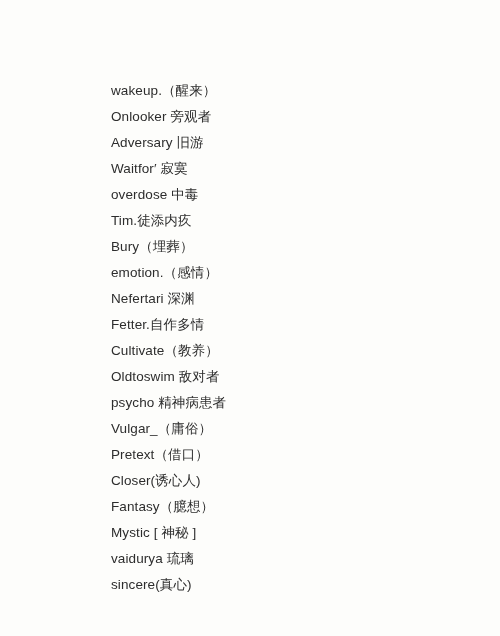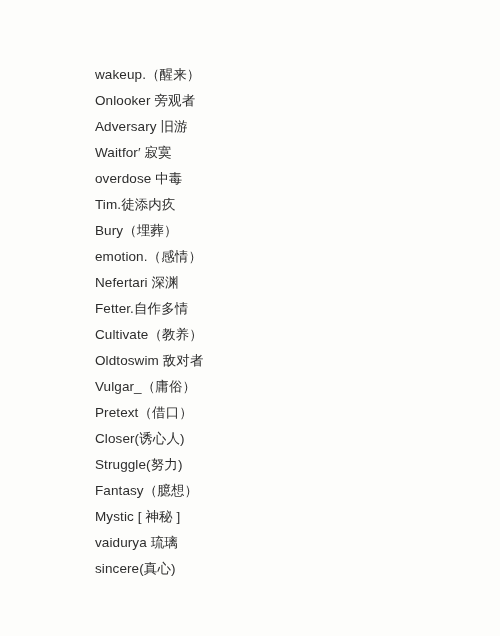--- a/index.html
+++ b/index.html
@@ -18,21 +18,21 @@
     width: 500px;
     height: 636px;
     background: #fdfdfb;
     box-sizing: border-box;
   }
   #word-list {
     position: absolute;
     left: 95px;
     top: 62px;
     width: 380px;
-    margin: 0;
+    margin: 16px;
     padding: 0;
     list-style: none;
   }
   #word-list li {
     height: 26px;
     line-height: 26px;
     font-size: 13.5px;
     color: #2d2d2d;
     letter-spacing: 0.1px;
     white-space: nowrap;
@@ -50,22 +50,22 @@
       <li>Adversary 旧游</li>
       <li>Waitfor′ 寂寞</li>
       <li>overdose 中毒</li>
       <li>Tim.徒添内疚</li>
       <li>Bury（埋葬）</li>
       <li>emotion.（感情）</li>
       <li>Nefertari 深渊</li>
       <li>Fetter.自作多情</li>
       <li>Cultivate（教养）</li>
       <li>Oldtoswim 敌对者</li>
+      <li>psycho 精神病患者</li>
       <li>Vulgar_（庸俗）</li>
       <li>Pretext（借口）</li>
       <li>Closer(诱心人)</li>
-      <li>Struggle(努力)</li>
       <li>Fantasy（臆想）</li>
       <li>Mystic [ 神秘 ]</li>
       <li>vaidurya 琉璃</li>
       <li>sincere(真心)</li>
     </ul>
 </div>
 
 </body></html>

